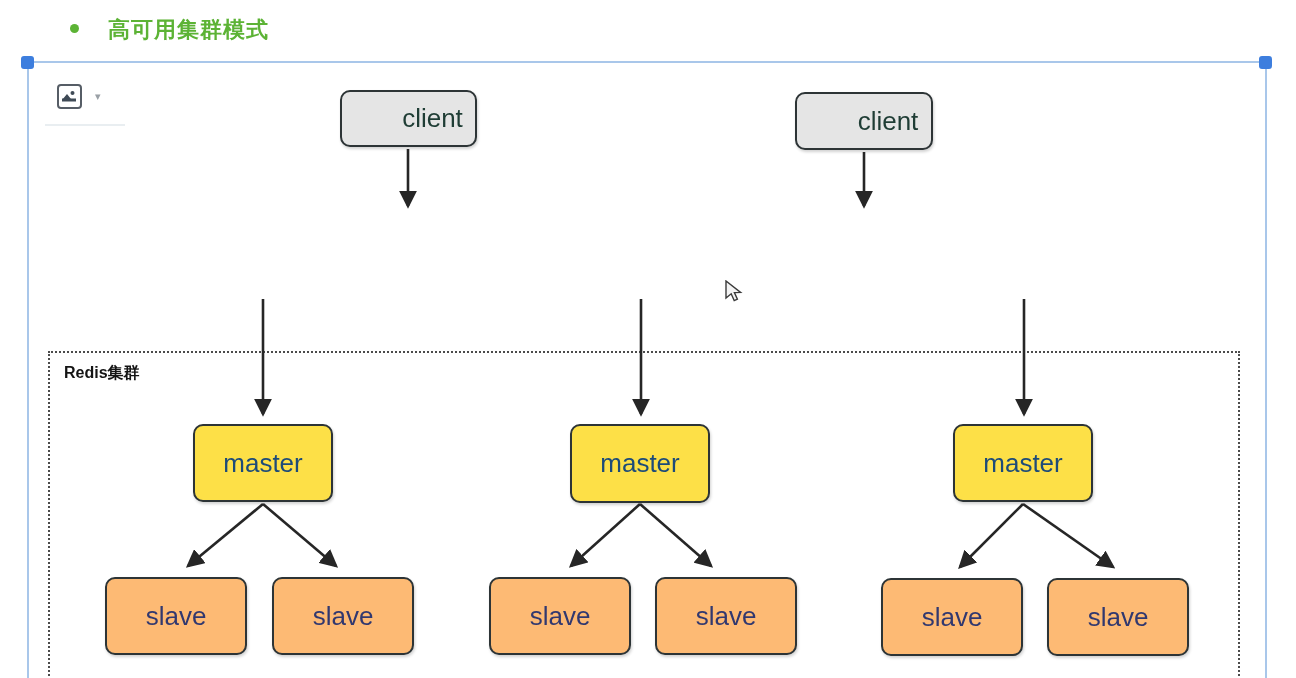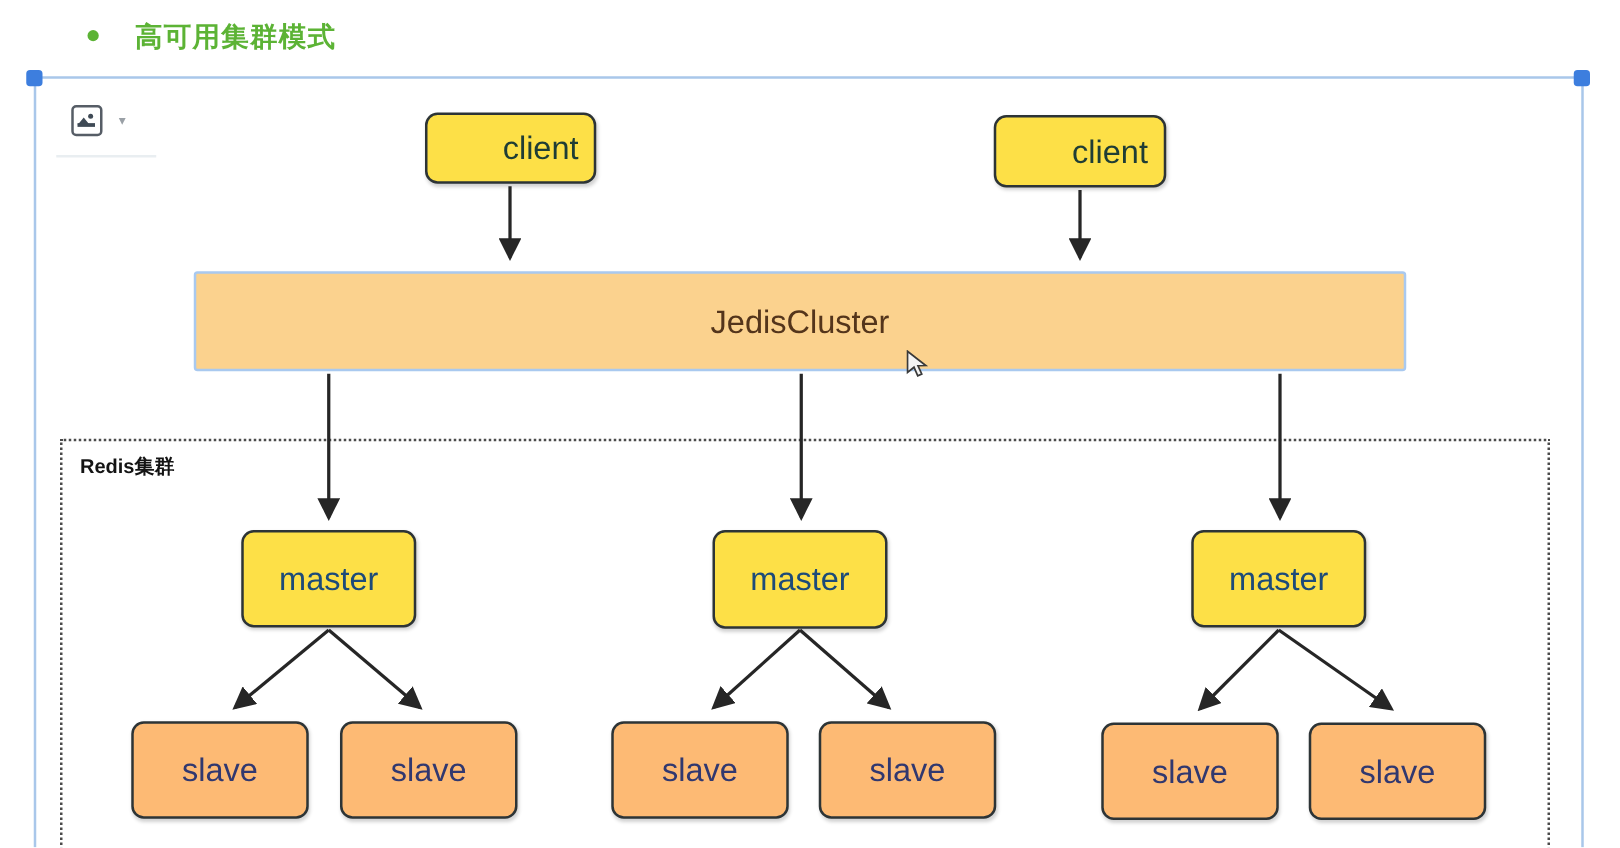--- a/index.html
+++ b/index.html
@@ -36,21 +36,21 @@
     position:absolute;left:95px;top:90px;font-size:11px;color:#9aa0a6;cursor:pointer;
   }
   .toolbar-divider{position:absolute;left:45px;top:124px;width:80px;height:2px;background:#e9eef1;}
   
   .node{
     position:absolute;display:flex;align-items:center;justify-content:center;
     box-sizing:border-box;border-radius:10px;
     box-shadow:1px 2px 3px rgba(0,0,0,0.18);
   }
   .node .node-label{font-size:26px;}
-  .client{background:#fde047;border:2.5px solid #2d3436;padding-left:48px;}
+  .client{background:#e5e5e5;border:2.5px solid #2d3436;padding-left:48px;}
   .client .node-label{color:#1f3d35;}
   .master{background:#fde047;border:2.5px solid #2d3436;}
   .master .node-label{color:#1d4b79;}
   .slave{background:#fdba74;border:2.5px solid #2d3436;}
   .slave .node-label{color:#31386f;}
   .middleware{
     position:absolute;left:155px;top:217px;width:970px;height:80px;
     background:#fbd28e;border:2px solid #a9c9ef;border-radius:3px;
     display:flex;align-items:center;justify-content:center;box-sizing:border-box;
   }
@@ -97,23 +97,20 @@
   <div class="dd-chevron">▾</div>
   <div class="toolbar-divider"></div>
 
   <div class="node client" style="left:340px;top:90px;width:137px;height:57px">
     <span class="node-label">client</span>
   </div>
   <div class="node client" style="left:795px;top:92px;width:138px;height:58px">
     <span class="node-label">client</span>
   </div>
 
-  <div class="middleware">
-    <span class="node-label">JedisCluster</span>
-  </div>
 
   <div class="cluster-box">
     <span class="cluster-label">Redis集群</span>
   </div>
 
   <div class="node master" style="left:193px;top:424px;width:140px;height:78px">
     <span class="node-label">master</span>
   </div>
   <div class="node master" style="left:570px;top:424px;width:140px;height:79px">
     <span class="node-label">master</span>

